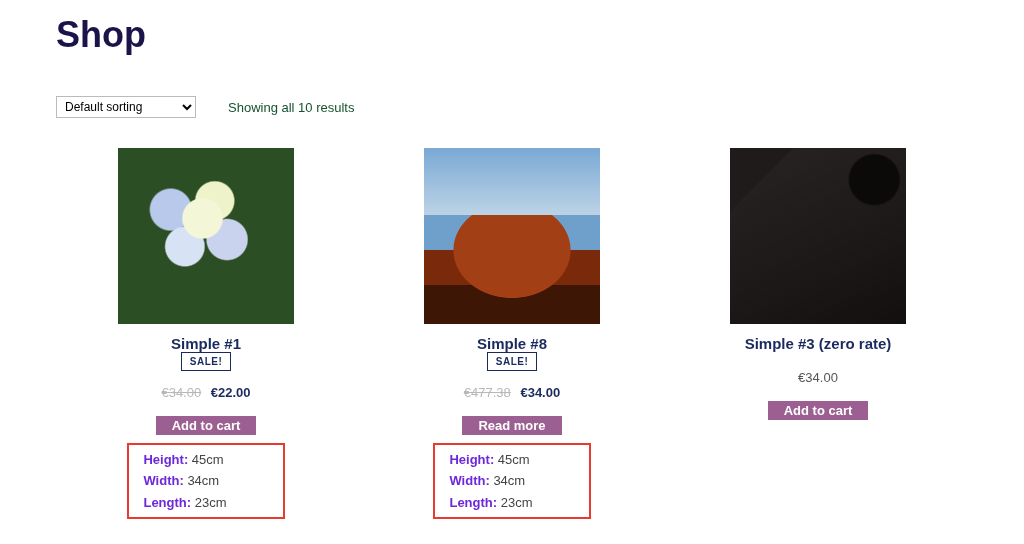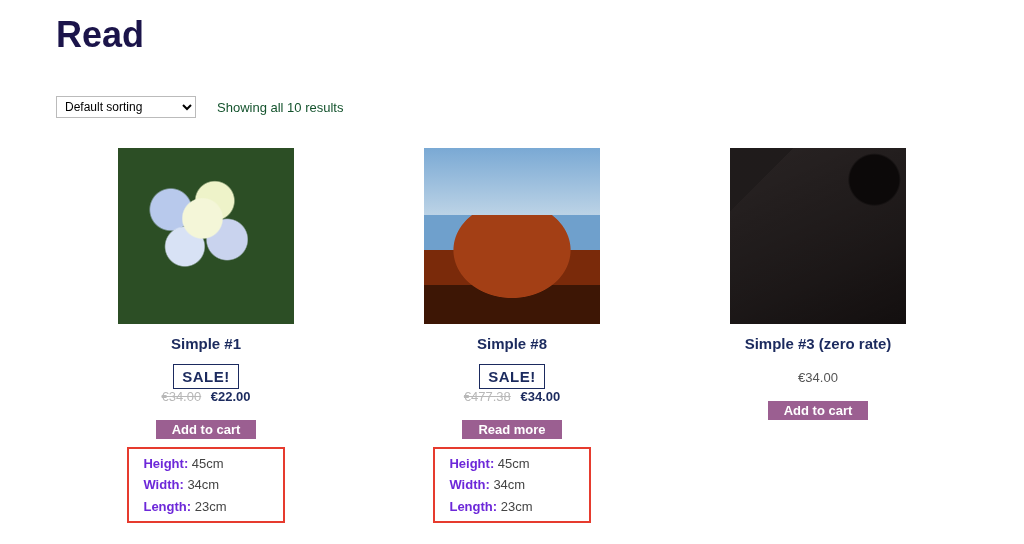--- a/index.html
+++ b/index.html
@@ -20,21 +20,21 @@
   }
   h1.page-title {
     color: #1b144a;
     font-size: 36px;
     font-weight: 800;
     margin-bottom: 40px;
   }
   .toolbar {
     display: flex;
     align-items: center;
-    gap: 1px;
+    gap: 12px;
     margin-bottom: 30px;
     font-size: 13px;
   }
   .toolbar select {
     border: 1px solid #bbb;
     background: #fff;
     font-size: 12px;
     padding: 2px 4px;
     width: 140px;
     height: 22px;
@@ -89,28 +89,27 @@
   .ptitle {
     margin-top: 11px;
     color: #1b2a5e;
     font-weight: 700;
     font-size: 15px;
   }
   .sale-badge {
     display: inline-block;
     border: 1px solid #1b2a5e;
     color: #1b2a5e;
-    font-size: 15px;
+    font-size: 10px;
     font-weight: 700;
     padding: 3px 8px;
-    margin-top: 12px;
     letter-spacing: .5px;
   }
   .price {
-    margin-top: 0;
+    margin-top: 14px;
     font-size: 13px;
   }
   .price .old {
     color: #b8b8b8;
     text-decoration: line-through;
     margin-right: 6px;
   }
   .price .cur {
     color: #1b2a5e;
     font-weight: 700;
@@ -135,21 +134,21 @@
     color: #444;
     align-self: center;
   }
   .dims .lbl { font-weight: 700; color:#6d28d9; }
 
   .row-wrap { position: relative; }
 </style>
 </head>
 <body>
 
-<h1 class="page-title">Read</h1>
+<h1 class="page-title">Shop</h1>
 
 <div class="toolbar">
   <select>
     <option>Default sorting</option>
   </select>
   <span class="result-count">Showing all 10 results</span>
 </div>
 
 <div class="row-wrap">
 <div class="products">

